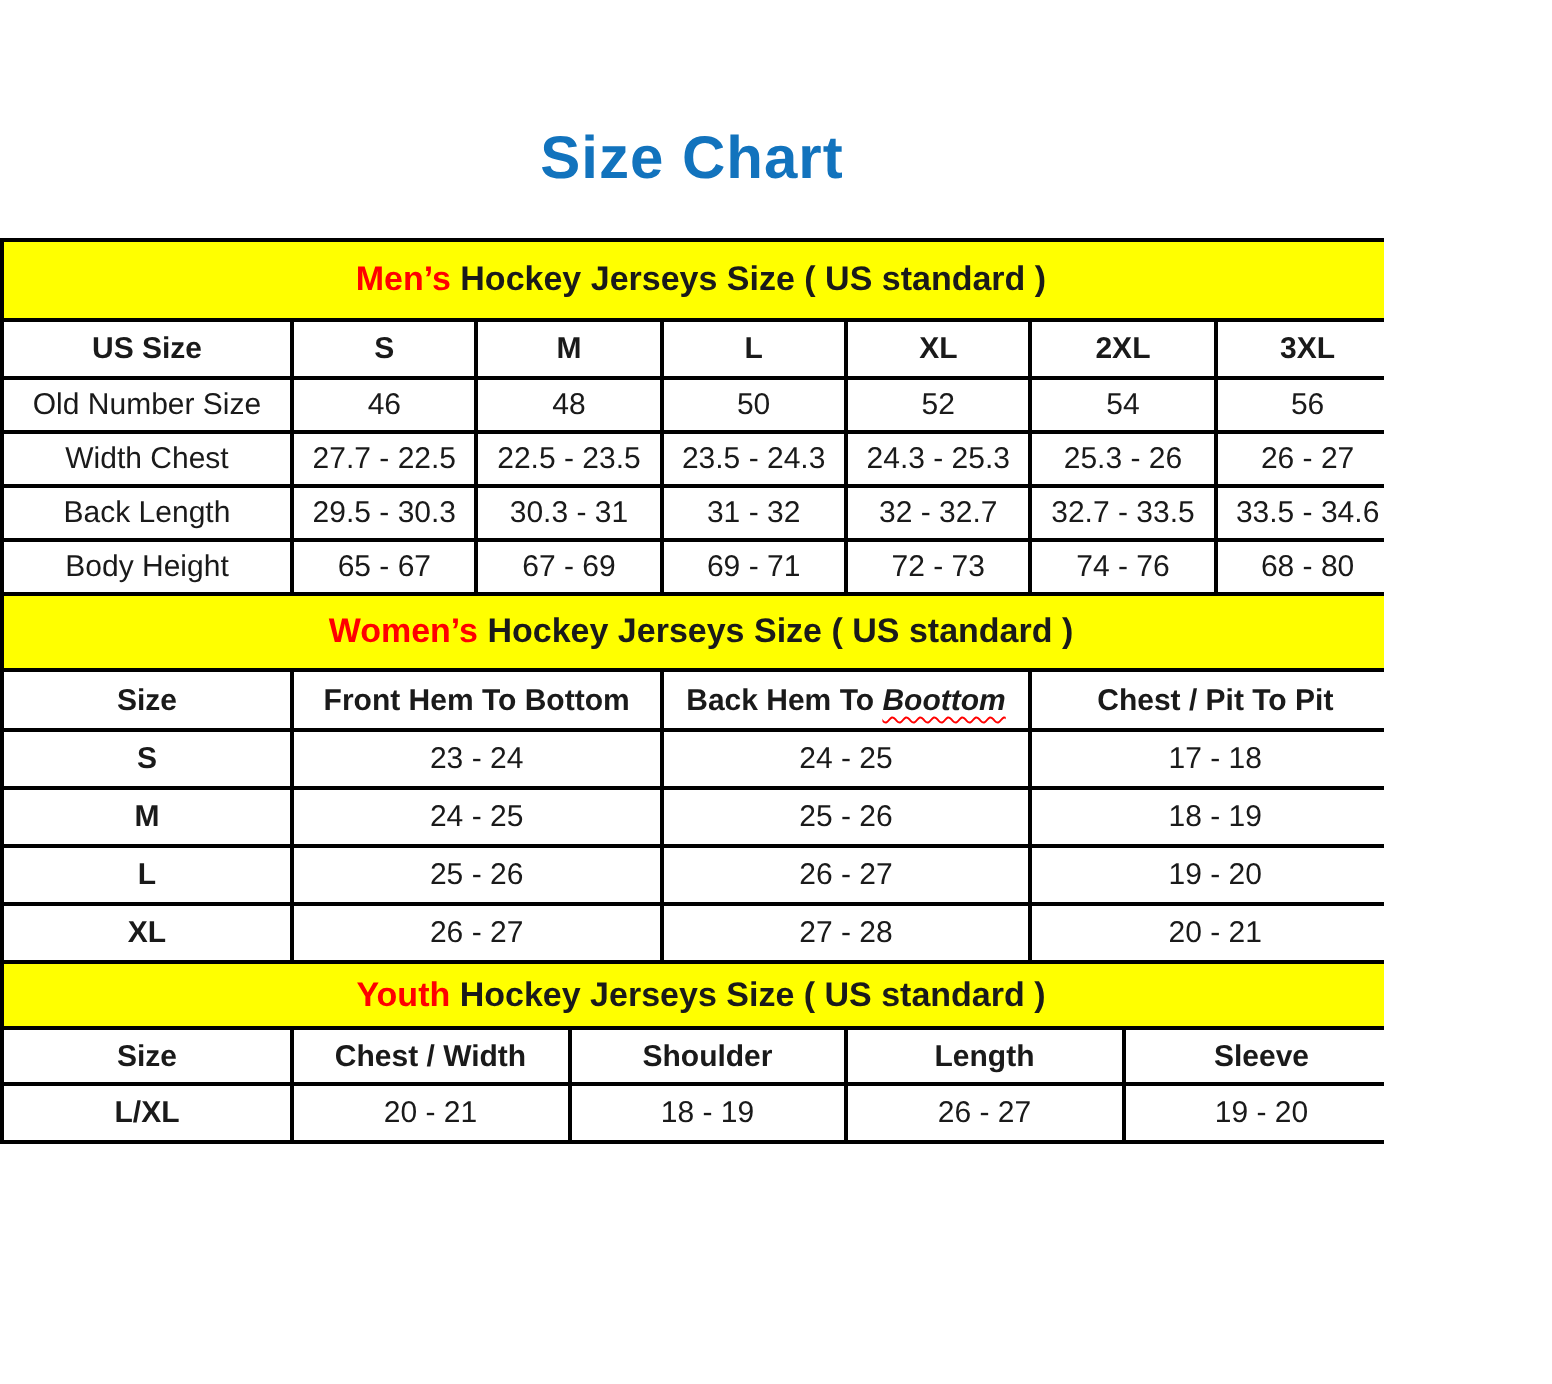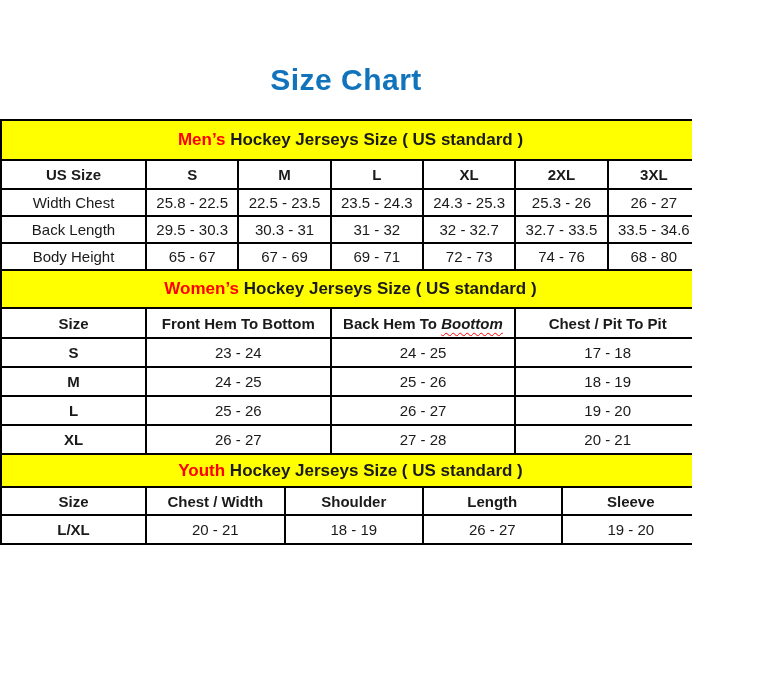--- a/index.html
+++ b/index.html
@@ -81,22 +81,31 @@
       <tr class="cols">
         <th>US Size</th>
         <th>S</th>
         <th>M</th>
         <th>L</th>
         <th>XL</th>
         <th>2XL</th>
         <th>3XL</th>
       </tr>
       <tr class="data">
+        <td class="rl">Old Number Size</td>
+        <td class="val">46</td>
+        <td class="val">48</td>
+        <td class="val">50</td>
+        <td class="val">52</td>
+        <td class="val">54</td>
+        <td class="val">56</td>
+      </tr>
+      <tr class="data">
         <td class="rl">Width Chest</td>
-        <td class="val">25.8 - 22.5</td>
+        <td class="val">27.7 - 22.5</td>
         <td class="val">22.5 - 23.5</td>
         <td class="val">23.5 - 24.3</td>
         <td class="val">24.3 - 25.3</td>
         <td class="val">25.3 - 26</td>
         <td class="val">26 - 27</td>
       </tr>
       <tr class="data">
         <td class="rl">Back Length</td>
         <td class="val">29.5 - 30.3</td>
         <td class="val">30.3 - 31</td>

